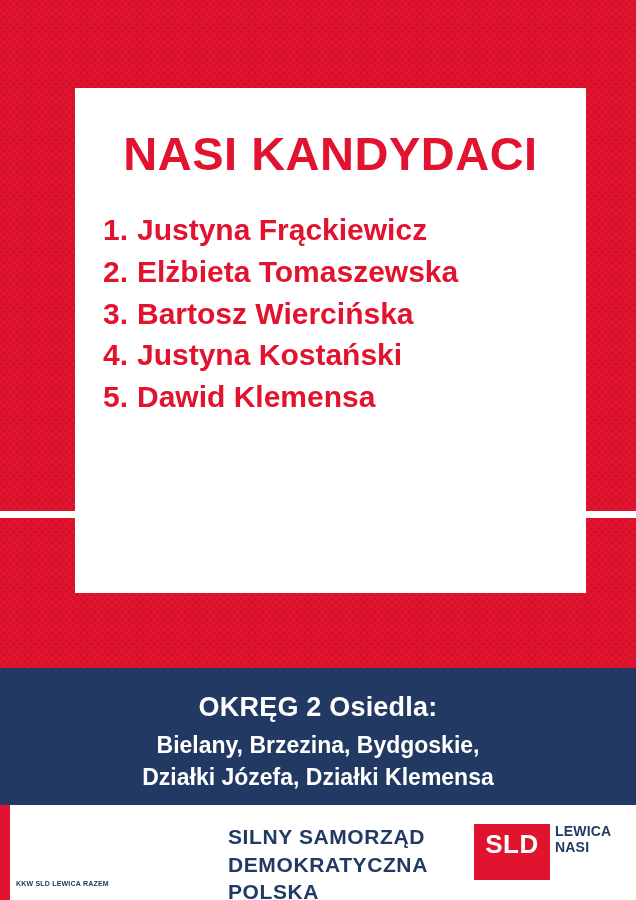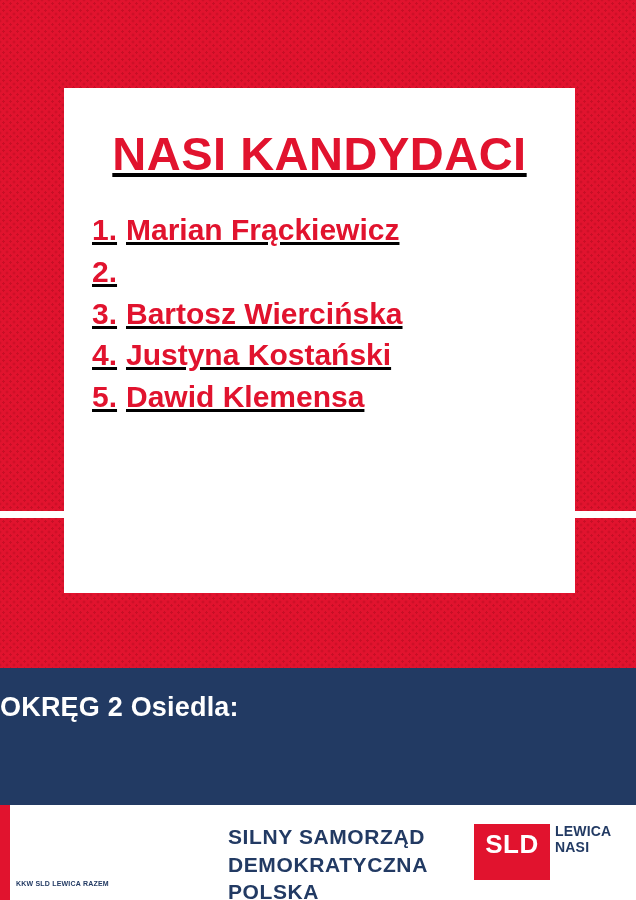--- a/index.html
+++ b/index.html
@@ -38,26 +38,25 @@
     left: 0;
     top: 511px;
     width: 636px;
     height: 7px;
     background: #ffffff;
   }
 
   
   .card {
     position: absolute;
-    left: 64px;
+    left: 75px;
     top: 88px;
     width: 511px;
     height: 505px;
     background: #ffffff;
-    text-decoration: underline;
   }
 
   .card-title {
     margin: 0;
     padding: 42px 0 0 0;
     text-align: center;
     color: #e1132e;
     font-size: 47px;
     font-weight: bold;
     letter-spacing: 0.5px;
@@ -94,20 +93,21 @@
   .navy-band {
     position: absolute;
     left: 0;
     top: 668px;
     width: 636px;
     height: 137px;
     background: #223a63;
     color: #ffffff;
   }
   .okreg-title {
+    text-align: center;
     font-size: 27px;
     font-weight: bold;
     padding-top: 24px;
     letter-spacing: 0.2px;
   }
   .okreg-lines {
     text-align: center;
     font-size: 23px;
     font-weight: bold;
     line-height: 1.4;
@@ -210,26 +210,27 @@
   <div class="red-field"></div>
   <div class="white-rule"></div>
 
   <div class="card">
     <h1 class="card-title">NASI KANDYDACI</h1>
 
     <ul class="cand-list">
       <li class="cand-row">
         <span class="cand-num">1.</span>
         <span class="cand-name">
-          <span>Marian Frąckiewicz</span>
+          <span>Justyna Frąckiewicz</span>
         </span>
       </li>
       <li class="cand-row">
         <span class="cand-num">2.</span>
         <span class="cand-name">
+          <span>Elżbieta Tomaszewska</span>
         </span>
       </li>
       <li class="cand-row">
         <span class="cand-num">3.</span>
         <span class="cand-name">
           <span>Bartosz Wiercińska</span>
         </span>
       </li>
       <li class="cand-row">
         <span class="cand-num">4.</span>
@@ -241,20 +242,24 @@
         <span class="cand-num">5.</span>
         <span class="cand-name">
           <span>Dawid Klemensa</span>
         </span>
       </li>
     </ul>
   </div>
 
   <div class="navy-band">
     <div class="okreg-title">OKRĘG 2 Osiedla:</div>
+    <div class="okreg-lines">
+      <div>Bielany, Brzezina, Bydgoskie,</div>
+      <div>Działki Józefa, Działki Klemensa</div>
+    </div>
   </div>
 
   <div class="footer">
     <div class="footer-red-strip"></div>
     <div class="slogan">
       <div>SILNY SAMORZĄD</div>
       <div>DEMOKRATYCZNA POLSKA</div>
     </div>
     <div class="committee">KKW SLD LEWICA RAZEM</div>
   </div>

